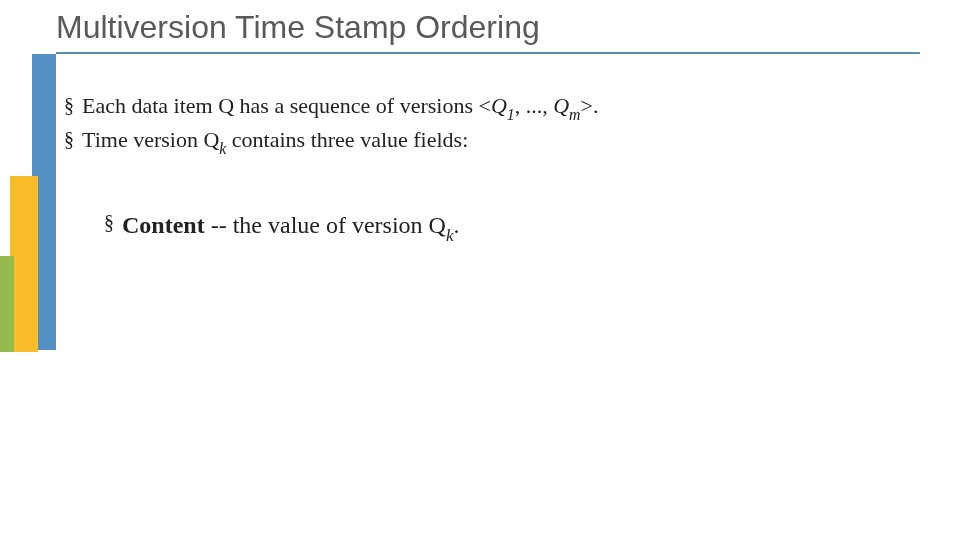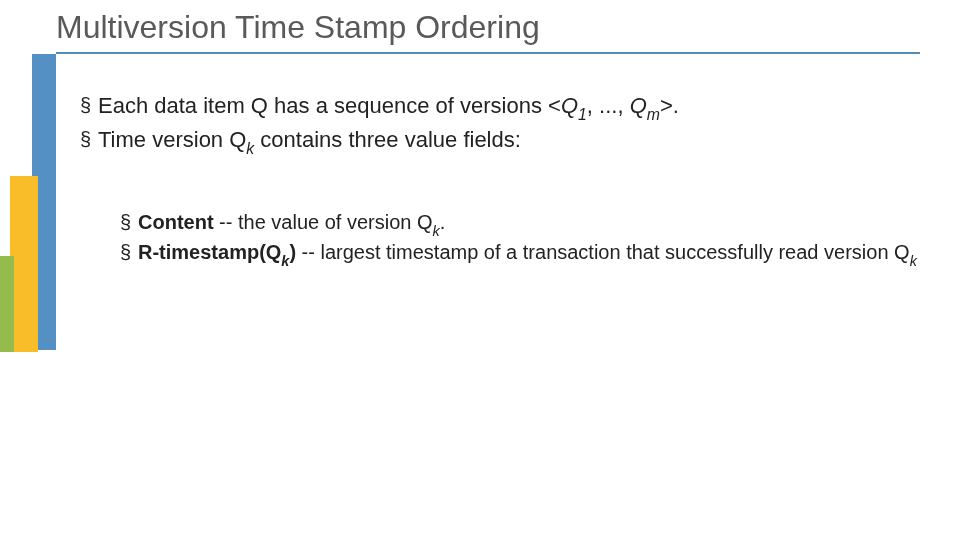--- a/index.html
+++ b/index.html
@@ -60,23 +60,24 @@
     position: absolute;
     left: 0;
     top: 256px;
     width: 14px;
     height: 96px;
     background: #94bb4c;
     z-index: 3;
   }
   .body-area {
     position: absolute;
-    left: 80px;
+    left: 64px;
     right: 40px;
     top: 92px;
+    font-family: Liberation Serif, serif;
   }
   ul.outer {
     list-style: none;
     padding: 0;
     margin: 0;
   }
   ul.outer > li {
     position: relative;
     padding-left: 18px;
     font-size: 22px;
@@ -96,21 +97,21 @@
     margin-left: 40px;
   }
   ul.inner {
     list-style: none;
     padding: 0;
     margin: 0;
   }
   ul.inner > li {
     position: relative;
     padding-left: 18px;
-    font-size: 20px;
+    font-size: 24px;
     line-height: 1.28;
     margin-bottom: 2px;
   }
   ul.inner > li::before {
     content: "§";
     position: absolute;
     left: 0;
     top: 0;
     font-size: 20px;
     color: #222222;
@@ -146,19 +147,16 @@
       <li>
         <span>Time version Q</span><span class="sub">k</span><span> contains three value fields:</span>
       </li>
     </ul>
 
     <div class="inner-wrap">
       <ul class="inner">
         <li>
           <span class="b">Content</span><span> -- the value of version Q</span><span class="sub">k</span><span>.</span>
         </li>
-        <li>
-          <span class="b"><span>R-timestamp</span><span>(Q</span><span class="sub">k</span><span>)</span></span><span> -- largest timestamp of a transaction that successfully read version Q</span><span class="sub">k</span>
-        </li>
       </ul>
     </div>
   </div>
 </div>
 
 </body></html>

